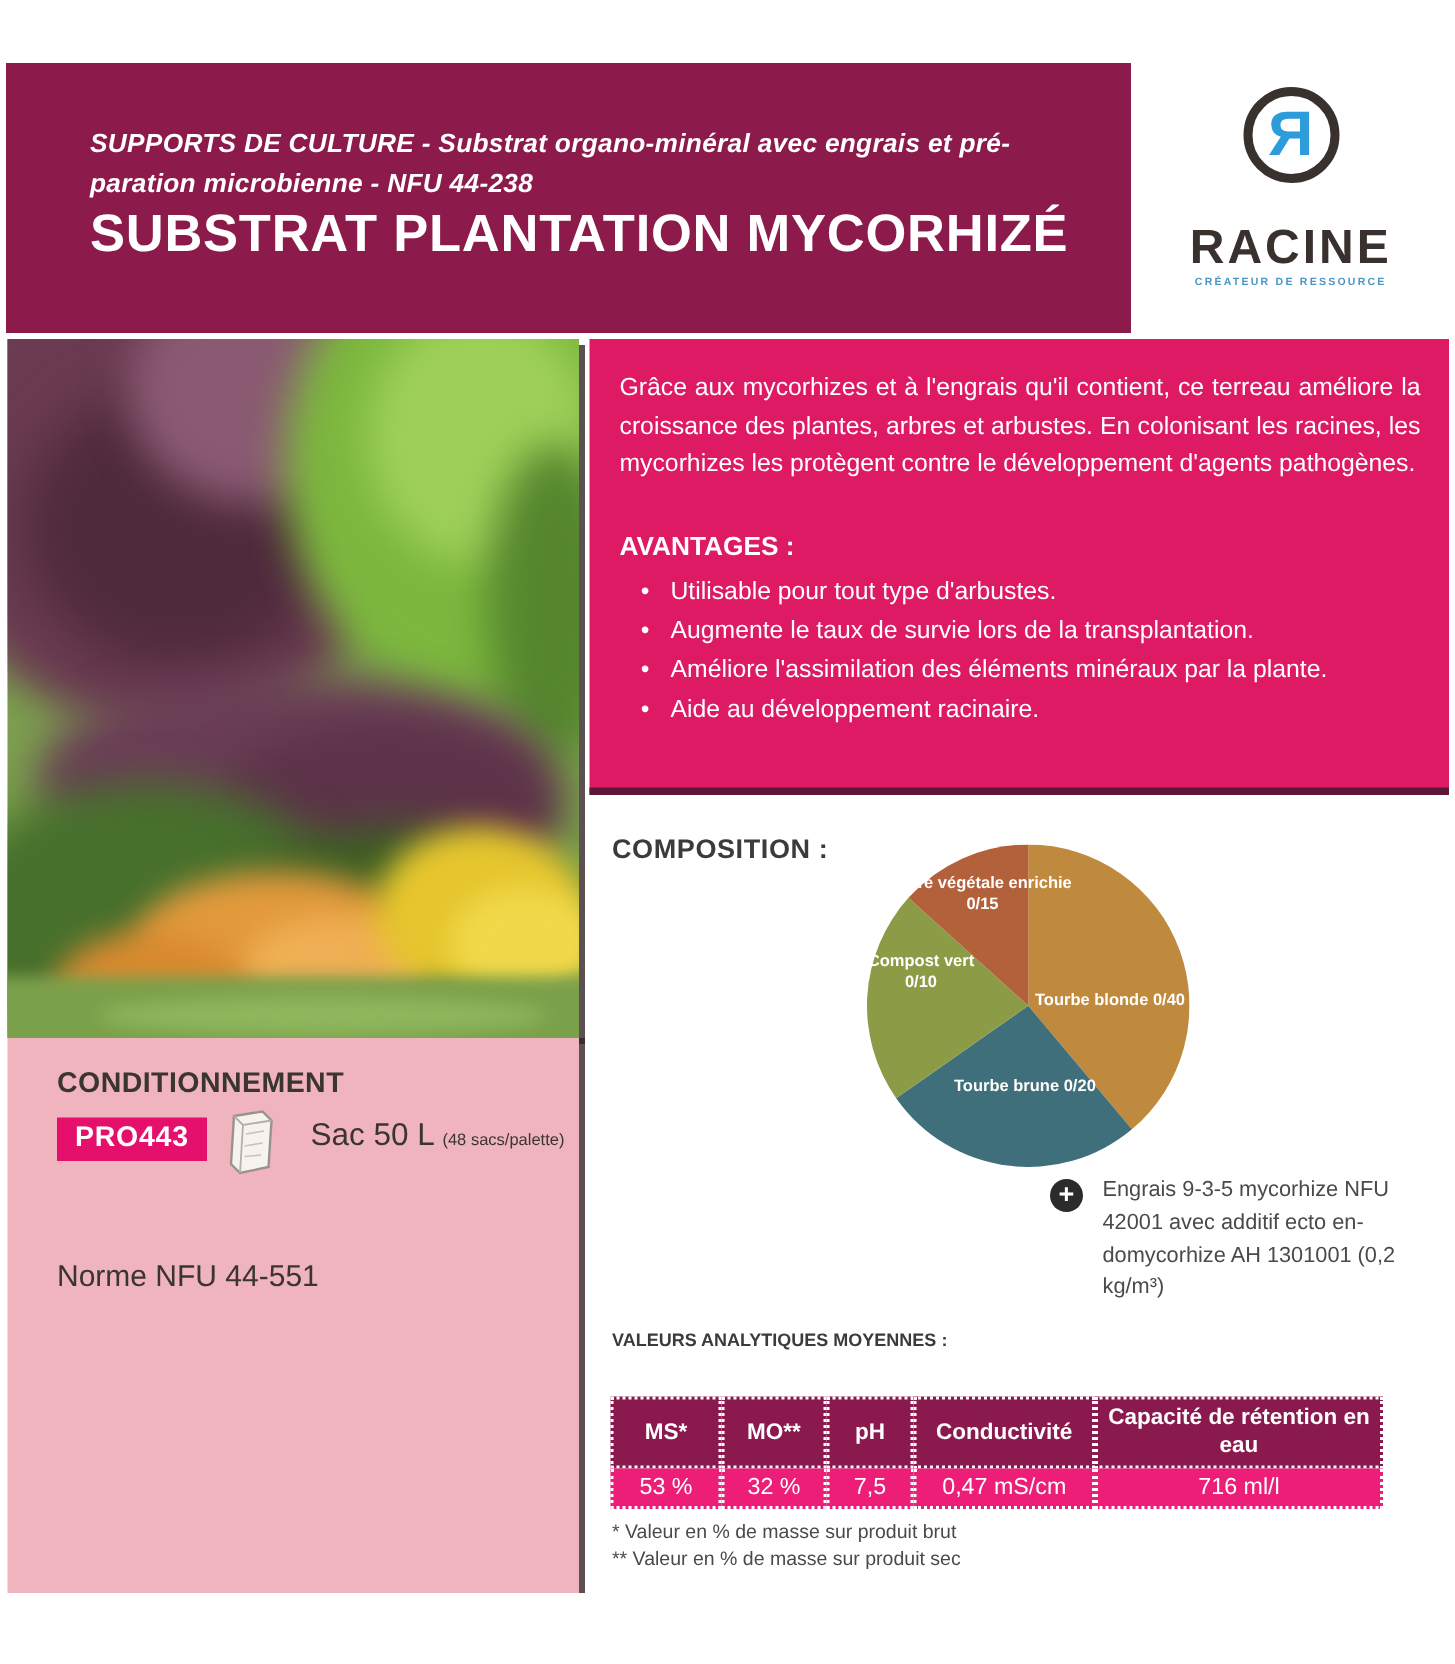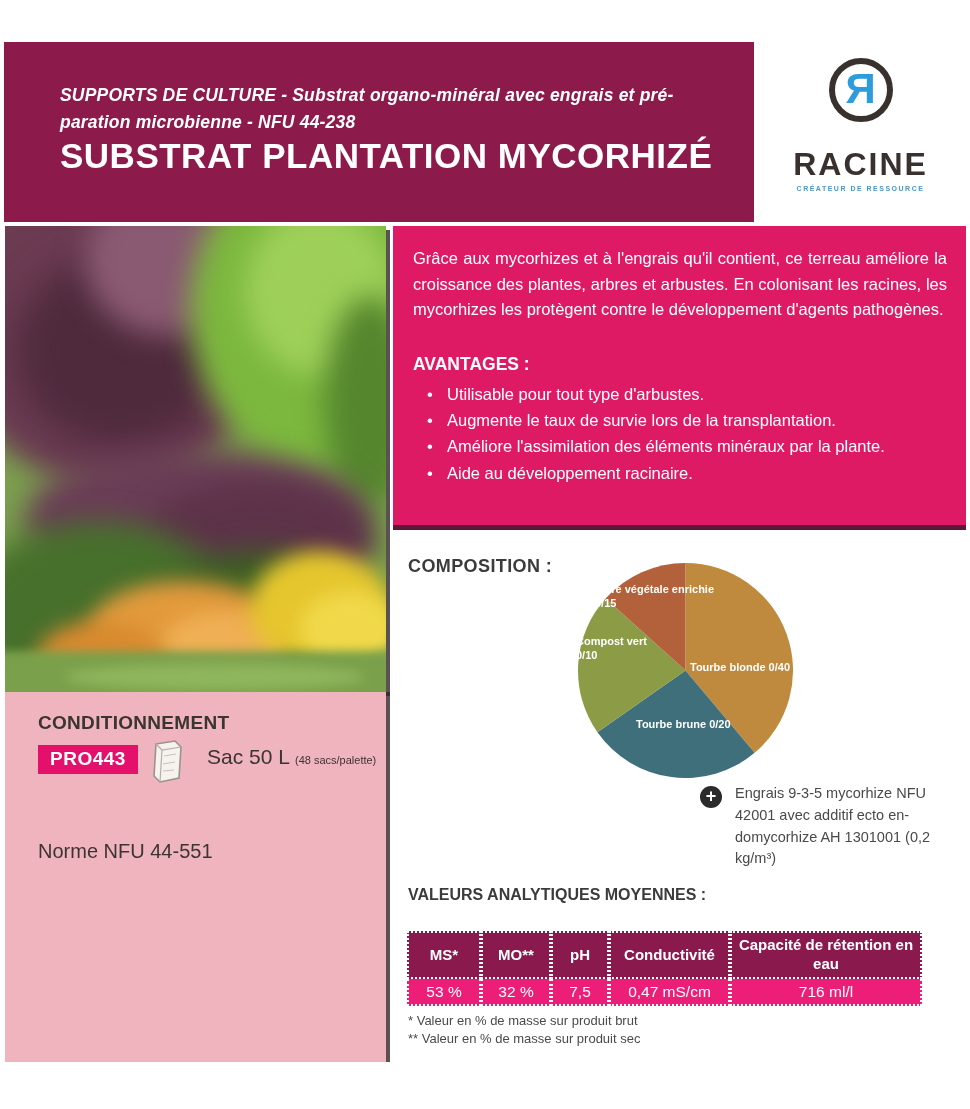--- a/index.html
+++ b/index.html
@@ -61,32 +61,32 @@
     font-size:19px; font-weight:bold; padding:3px 12px 4px; letter-spacing:.5px; }
   .bag-icon { position:absolute; left:143px; top:46px; }
   .cond-bag { position:absolute; left:202px; top:53px; font-size:21px; color:#3B3530; white-space:nowrap; }
   .cond-bag-note { font-size:11px; }
   .cond-norme { position:absolute; left:33px; top:148px; font-size:20px; }
 
   
   .comp-title { position:absolute; left:408px; top:556px; font-size:18px; font-weight:bold; color:#3B3B3B; letter-spacing:.4px; }
   .pie-wrap { position:absolute; left:578px; top:563px; width:215px; height:215px; }
   .pie-wrap svg { position:absolute; left:0; top:0; }
-  .pie-label { position:absolute; color:#fff; font-size:11px; font-weight:bold; line-height:1.25; text-align:left; }
+  .pie-label { position:absolute; color:#fff; font-size:11px; font-weight:bold; line-height:1.25; text-align:center; }
   .pl-terre { left:17px; top:20px; width:120px; }
   .pl-vert  { left:-2px; top:72px; width:76px; }
   .pl-blonde{ left:112px; top:98px; white-space:nowrap; text-align:left; }
   .pl-brune { left:58px; top:155px; white-space:nowrap; }
   .plus-note { position:absolute; left:700px; top:783px; width:268px; display:flex; }
   .plus-icon { flex:0 0 22px; width:22px; height:22px; border-radius:50%; background:#2B2B2B; color:#fff;
     font-size:18px; font-weight:bold; line-height:21px; text-align:center; margin-top:3px; }
   .plus-text { margin-left:13px; width:232px; font-size:14.5px; line-height:1.5; color:#4A4A4A; }
 
   
-  .ana-title { position:absolute; left:408px; top:886px; font-size:16px; font-weight:bold; color:#3B3B3B; }
+  .ana-title { position:absolute; left:408px; top:886px; font-size:12px; font-weight:bold; color:#3B3B3B; }
   .ana-sub { position:absolute; left:408px; top:910px; font-size:15px; color:#3B3B3B;margin-top:48px; }
   .ana-table { position:absolute; left:407px; top:931px; width:515px; }
   .t-row { display:flex; }
   .t-cell { border:2px dotted #fff; display:flex; align-items:center; justify-content:center;
     color:#fff; text-align:center; padding:2px 3px; }
   .t-head { background:#8A1A4E; height:48px; font-weight:bold; font-size:15px; line-height:1.25; }
   .t-val { background:#EC1E78; height:27px; font-size:15.5px; border-top:none;text-align:center; }
   .c0 { width:74px; } .c1 { width:70px; } .c2 { width:58px; } .c3 { width:121px; } .c4 { width:192px; }
   .footnotes { position:absolute; left:408px; top:1012px; font-size:13px; color:#4A4A4A; line-height:1.35; }
 </style>

